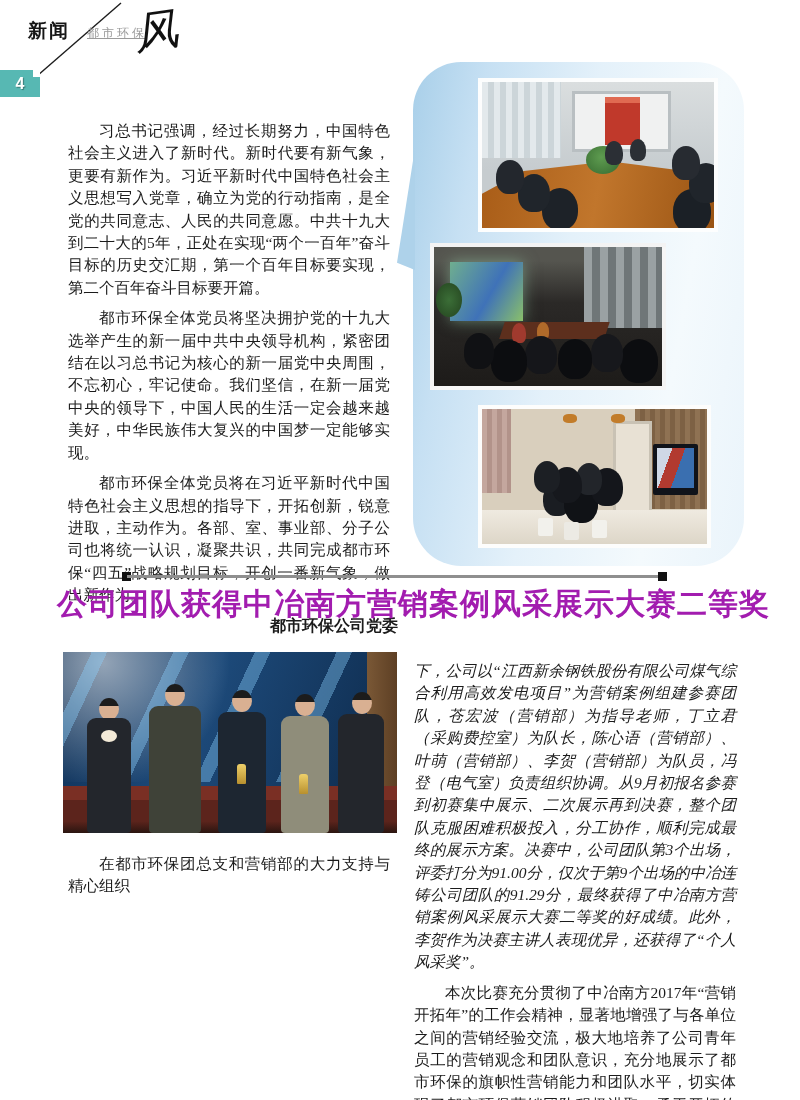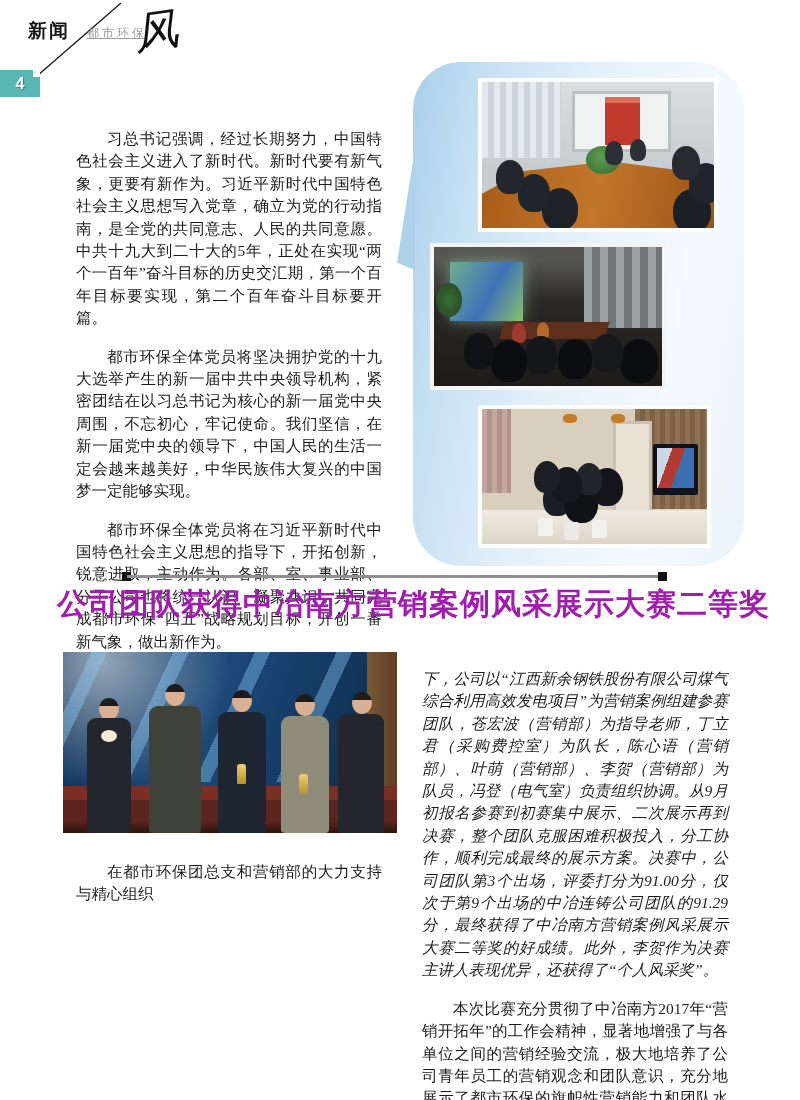--- a/index.html
+++ b/index.html
@@ -13,21 +13,21 @@
   .masthead-text{left:87px;top:25px;font-size:12px;color:#9b9b9b;letter-spacing:3px;text-decoration:underline;}
   .masthead-glyph{left:134px;top:2px;font-size:44px;color:#111;font-style:italic;
                   transform:rotate(-8deg);font-family:"Liberation Serif",serif;}
   .pagenum-box{left:0;top:70px;width:40px;height:27px;background:#57b8b3;}
   .pagenum-notch{right:0;top:0;width:7px;height:7px;background:#fff;}
   .pagenum{width:100%;text-align:center;line-height:27px;color:#fff;font-weight:bold;font-size:16px;
            font-family:"Liberation Sans",sans-serif;text-shadow:1px 1px 1px rgba(0,0,0,.35);}
 
   
   .col{width:338px;text-align:justify;font-size:15.5px;line-height:22.4px;}
-  .col p{margin:16px;text-indent:2em;}
+  .col p{margin:8px;text-indent:2em;}
   .col p.noindent{text-indent:0;font-style:italic;}
   .sig{margin-top:8px;text-align:right;font-family:"Liberation Sans","DejaVu Sans",sans-serif;
        font-weight:bold;font-size:16px;text-indent:0;}
 
   
   .bubble{left:413px;top:62px;width:331px;height:504px;border-radius:48px;
           background:linear-gradient(100deg,#a8cfe9 0%,#c6e0f3 18%,#e4f1fa 45%,#f4fafd 75%,#eaf4fb 100%);}
   .bubble-tail{left:-16px;top:86px;width:18px;height:122px;background:#aed2ea;
                clip-path:polygon(100% 0,100% 100%,0 94%);}
   .photo{box-sizing:border-box;border:4px solid rgba(255,255,255,.95);overflow:hidden;}
@@ -62,20 +62,21 @@
   <div class="abs masthead-glyph">风</div>
   <div class="abs pagenum-box">
     <div class="abs pagenum-notch"></div>
     <div class="pagenum">4</div>
   </div>
 
   <div class="abs col" style="left:60px;top:112px;">
     <p>习总书记强调，经过长期努力，中国特色社会主义进入了新时代。新时代要有新气象，更要有新作为。习近平新时代中国特色社会主义思想写入党章，确立为党的行动指南，是全党的共同意志、人民的共同意愿。中共十九大到二十大的5年，正处在实现“两个一百年”奋斗目标的历史交汇期，第一个百年目标要实现，第二个百年奋斗目标要开篇。</p>
     <p>都市环保全体党员将坚决拥护党的十九大选举产生的新一届中共中央领导机构，紧密团结在以习总书记为核心的新一届党中央周围，不忘初心，牢记使命。我们坚信，在新一届党中央的领导下，中国人民的生活一定会越来越美好，中华民族伟大复兴的中国梦一定能够实现。</p>
     <p>都市环保全体党员将在习近平新时代中国特色社会主义思想的指导下，开拓创新，锐意进取，主动作为。各部、室、事业部、分子公司也将统一认识，凝聚共识，共同完成都市环保“四五”战略规划目标，开创一番新气象，做出新作为。</p>
+    <div class="sig">都市环保公司党委</div>
   </div>
 
   <div class="abs bubble">
     <div class="abs bubble-tail"></div>
 
     <div class="abs photo scene" style="left:65px;top:16px;width:240px;height:154px;background:linear-gradient(#dadedf,#c6cccf 60%);">
       <div class="abs" style="left:0;top:0;width:34%;height:52%;background:repeating-linear-gradient(90deg,#e3e9ec 0 6px,#ccd5d9 6px 12px);"></div>
       <div class="abs" style="left:39%;top:6%;width:40%;height:38%;background:#f0f1f1;border:3px solid #b9bfc2;">
         <div class="abs" style="left:32%;top:6%;width:38%;height:86%;background:linear-gradient(#e06a52 12%,#c0392b 13%);"></div>
       </div>

